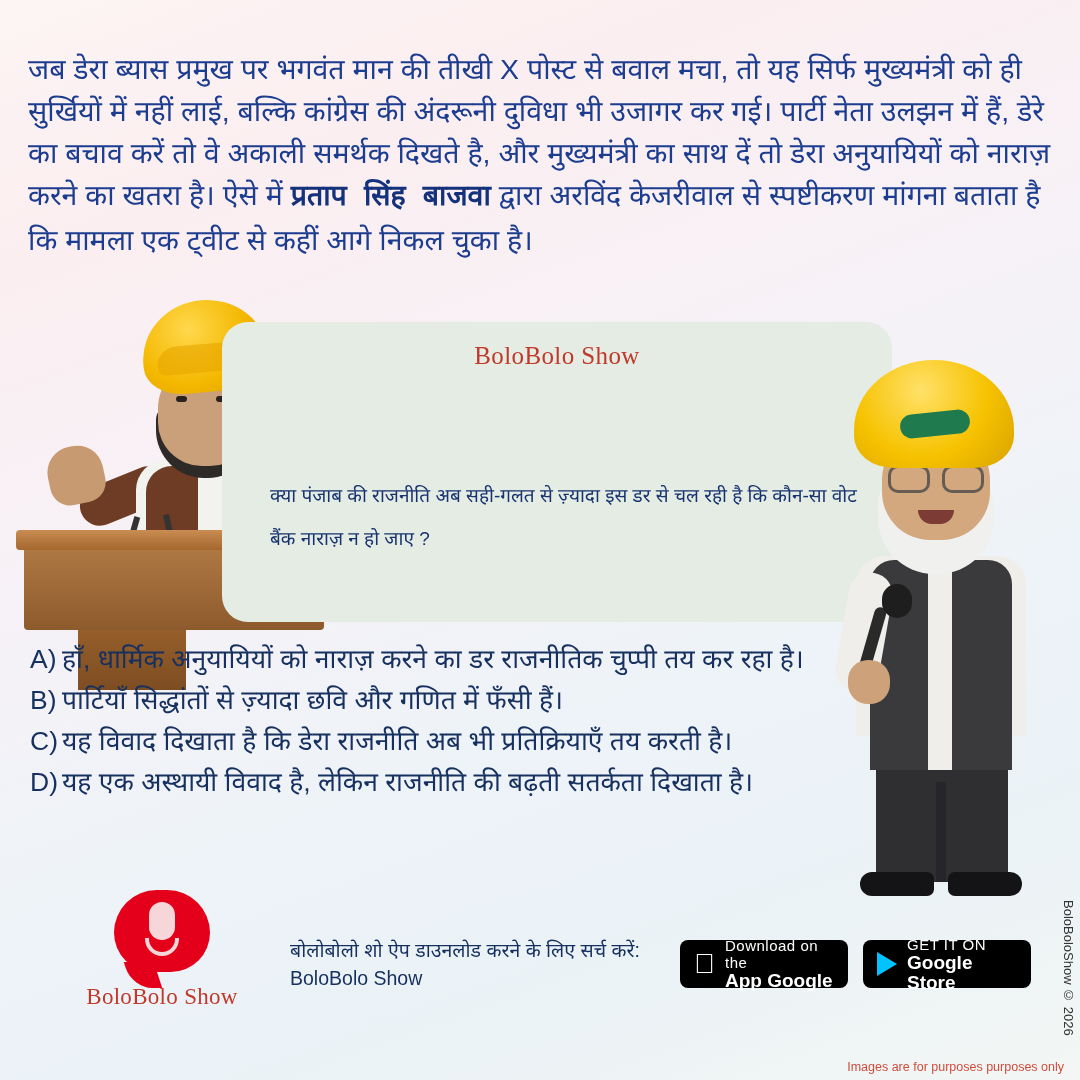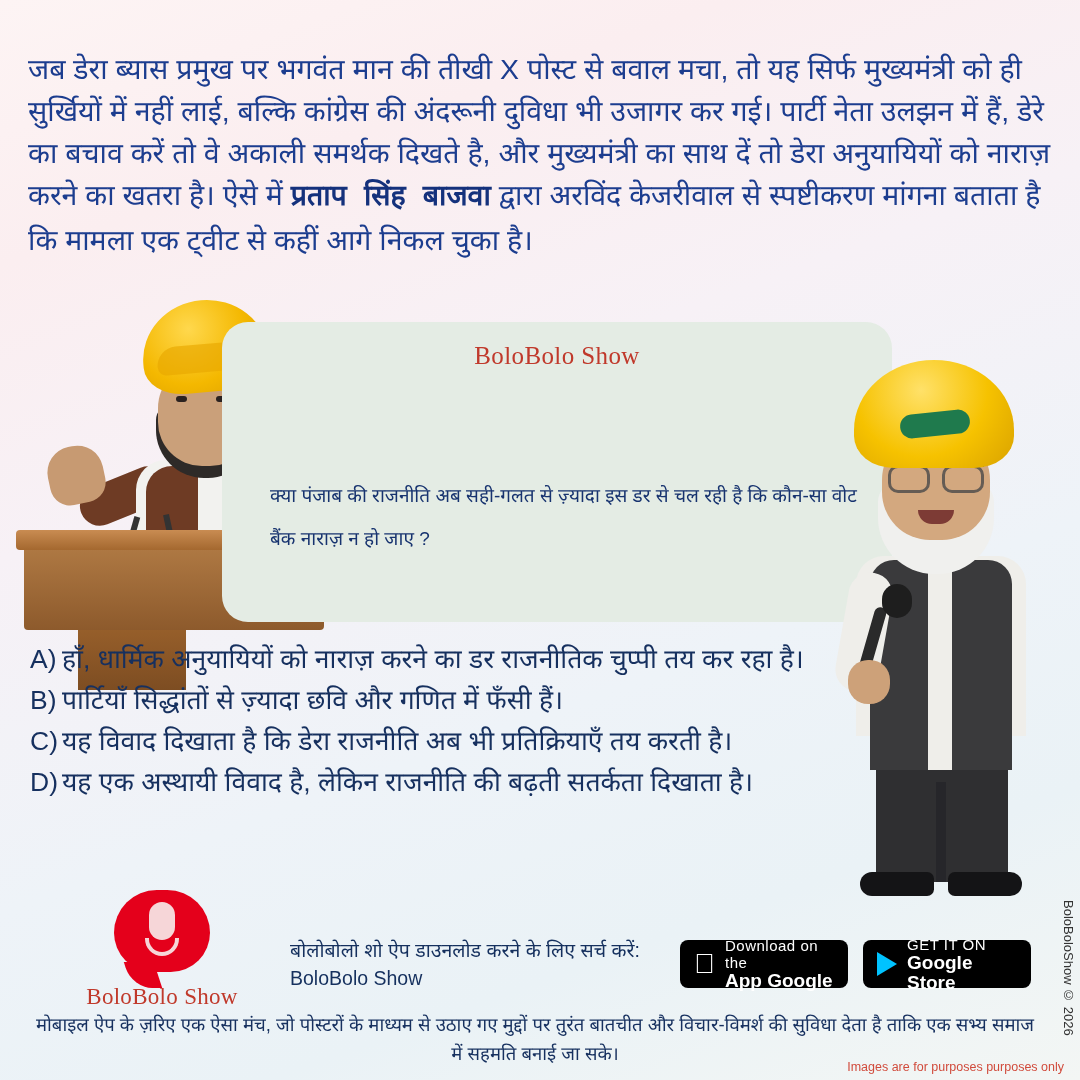--- a/index.html
+++ b/index.html
@@ -330,17 +330,16 @@
   </div>
 
   <div class="store google">
     <span class="play-tri"></span>
     <span>
       <span class="tiny">GET IT ON</span>
       <span class="big">Google Store</span>
     </span>
   </div>
 
-  <div class="footer-note">मोबाइल ऐप के ज़रिए एक ऐसा मंच, जो पोस्टरों के माध्यम से उठाए गए मुद्दों पर तुरंत बातचीत और विचार-विमर्श की सुविधा देता है ताकि एक सभ्य समाज में सहमति बनाई जा सके।</div>
   <div class="side-credit">BoloBoloShow © 2026</div>
   <div class="ref-note">Images are for purposes purposes only</div>
 
 </div>
 
 </body></html>

